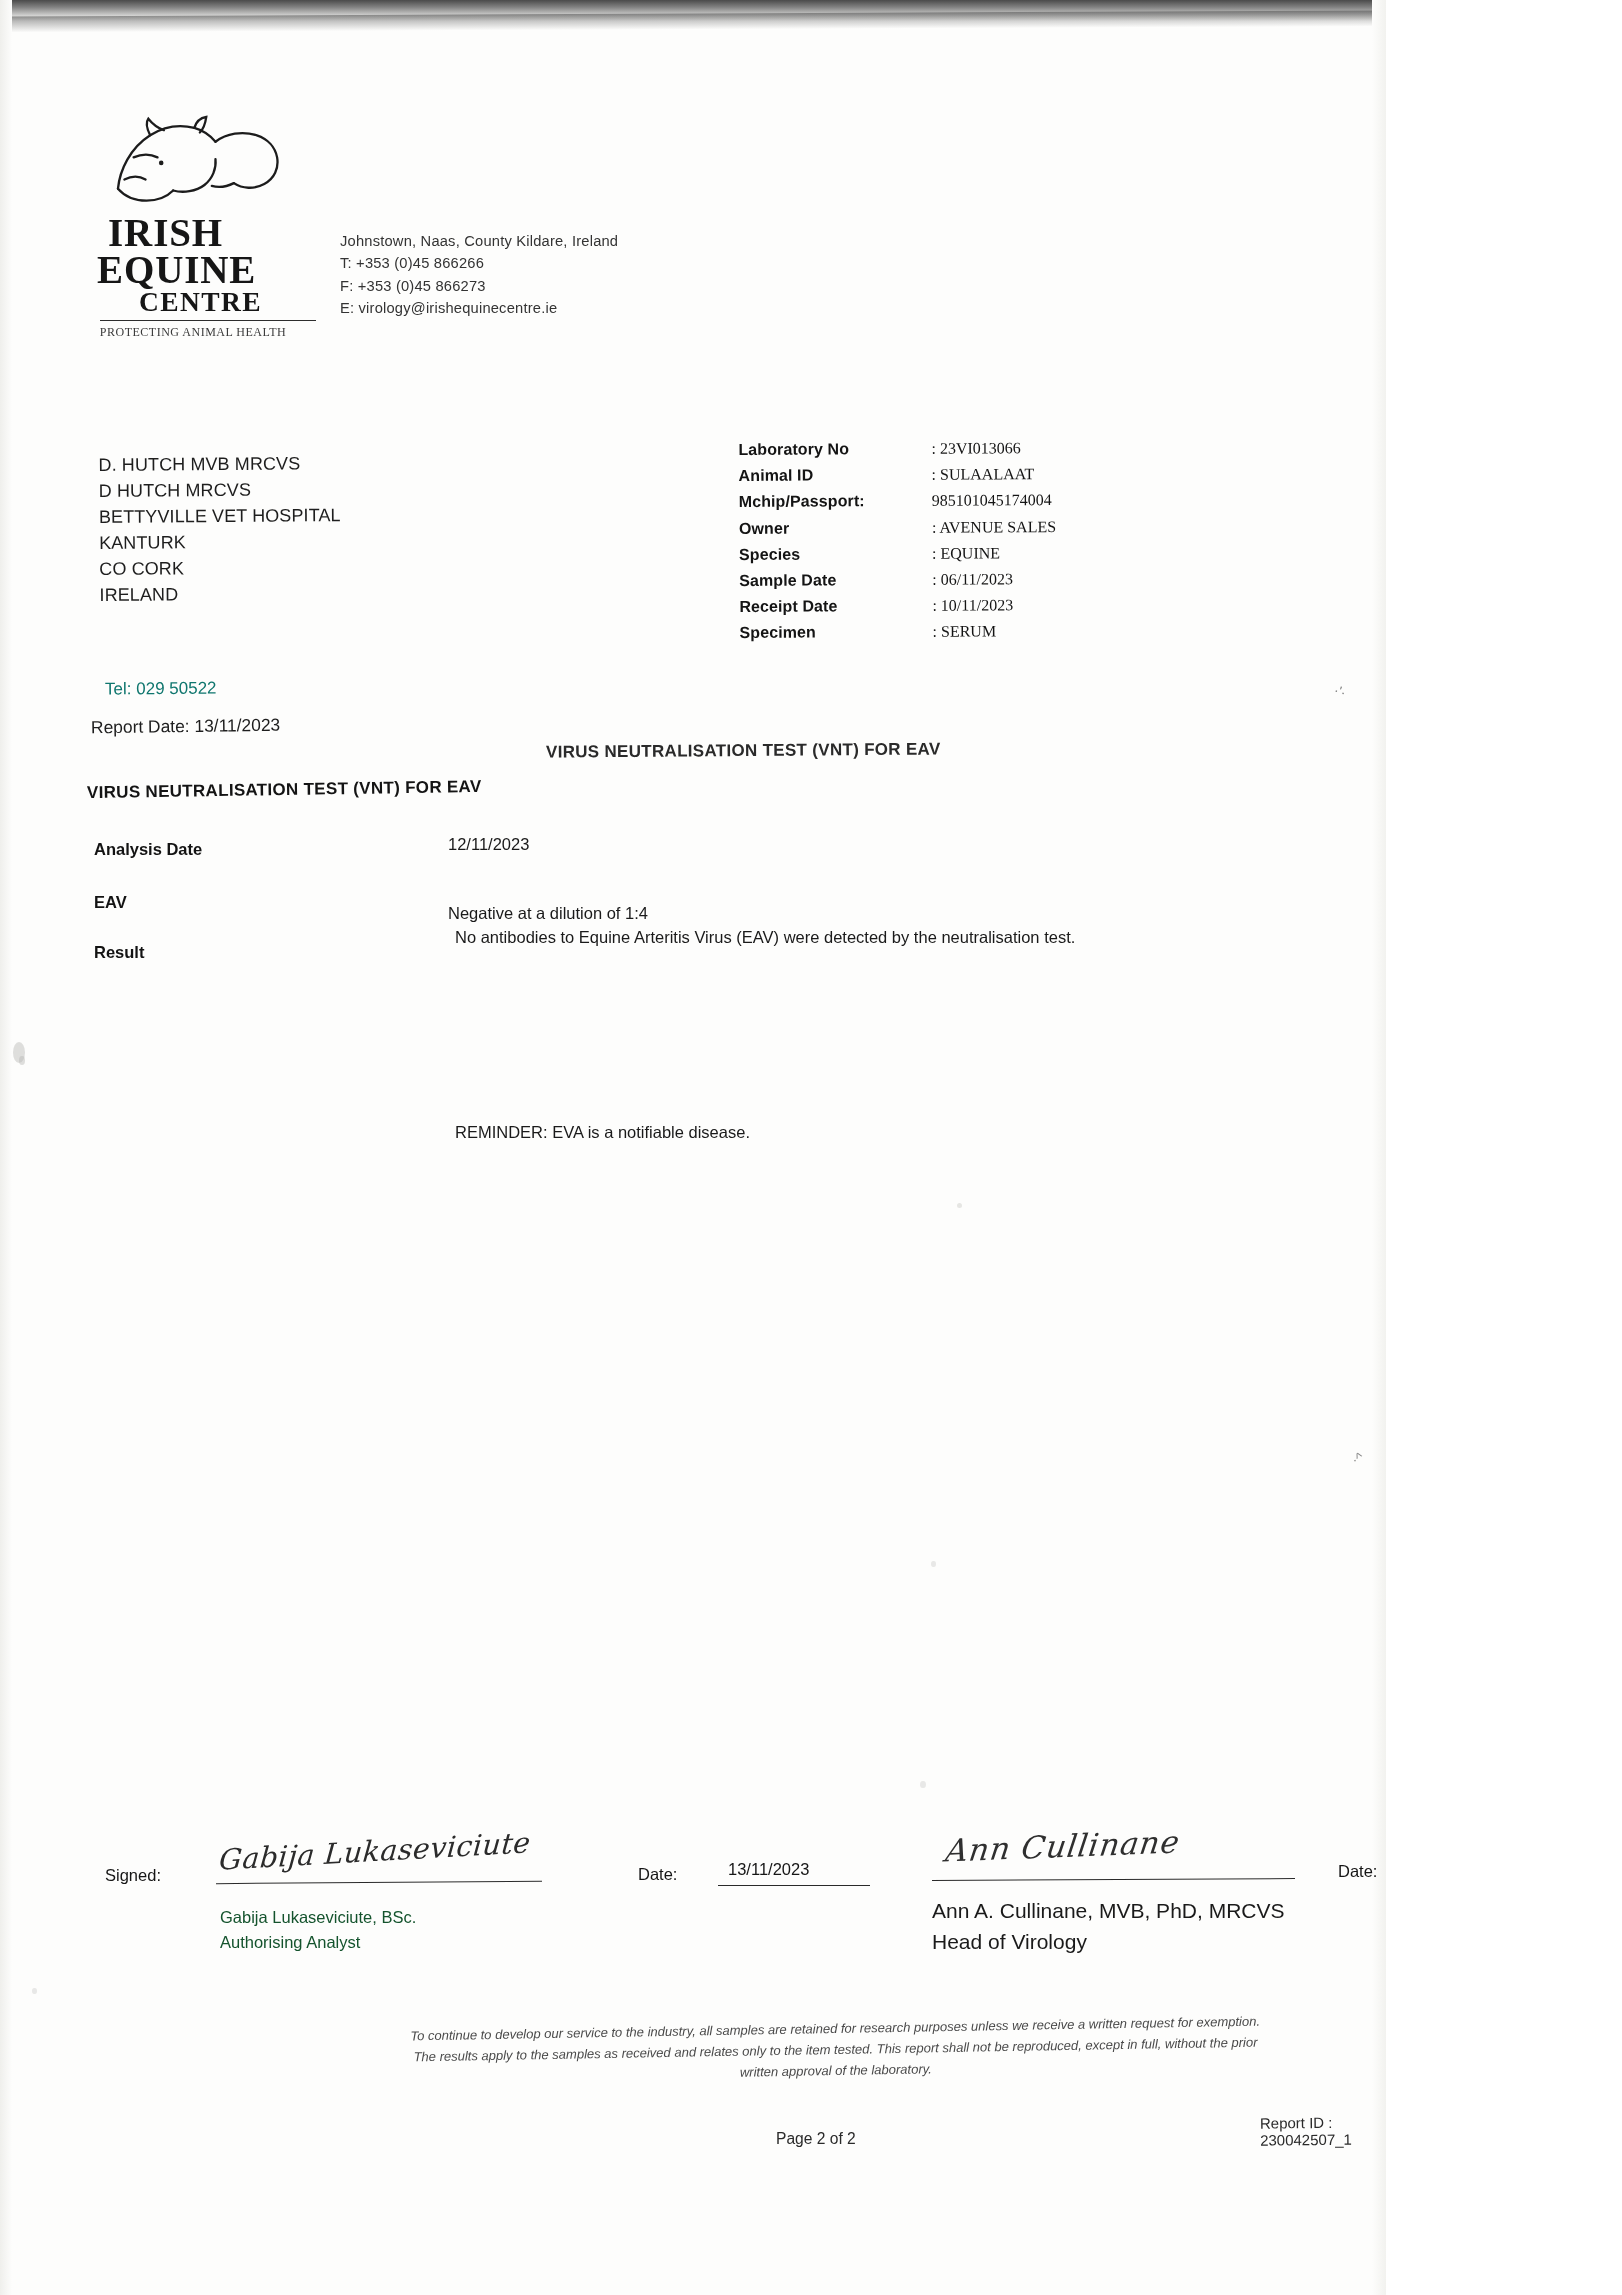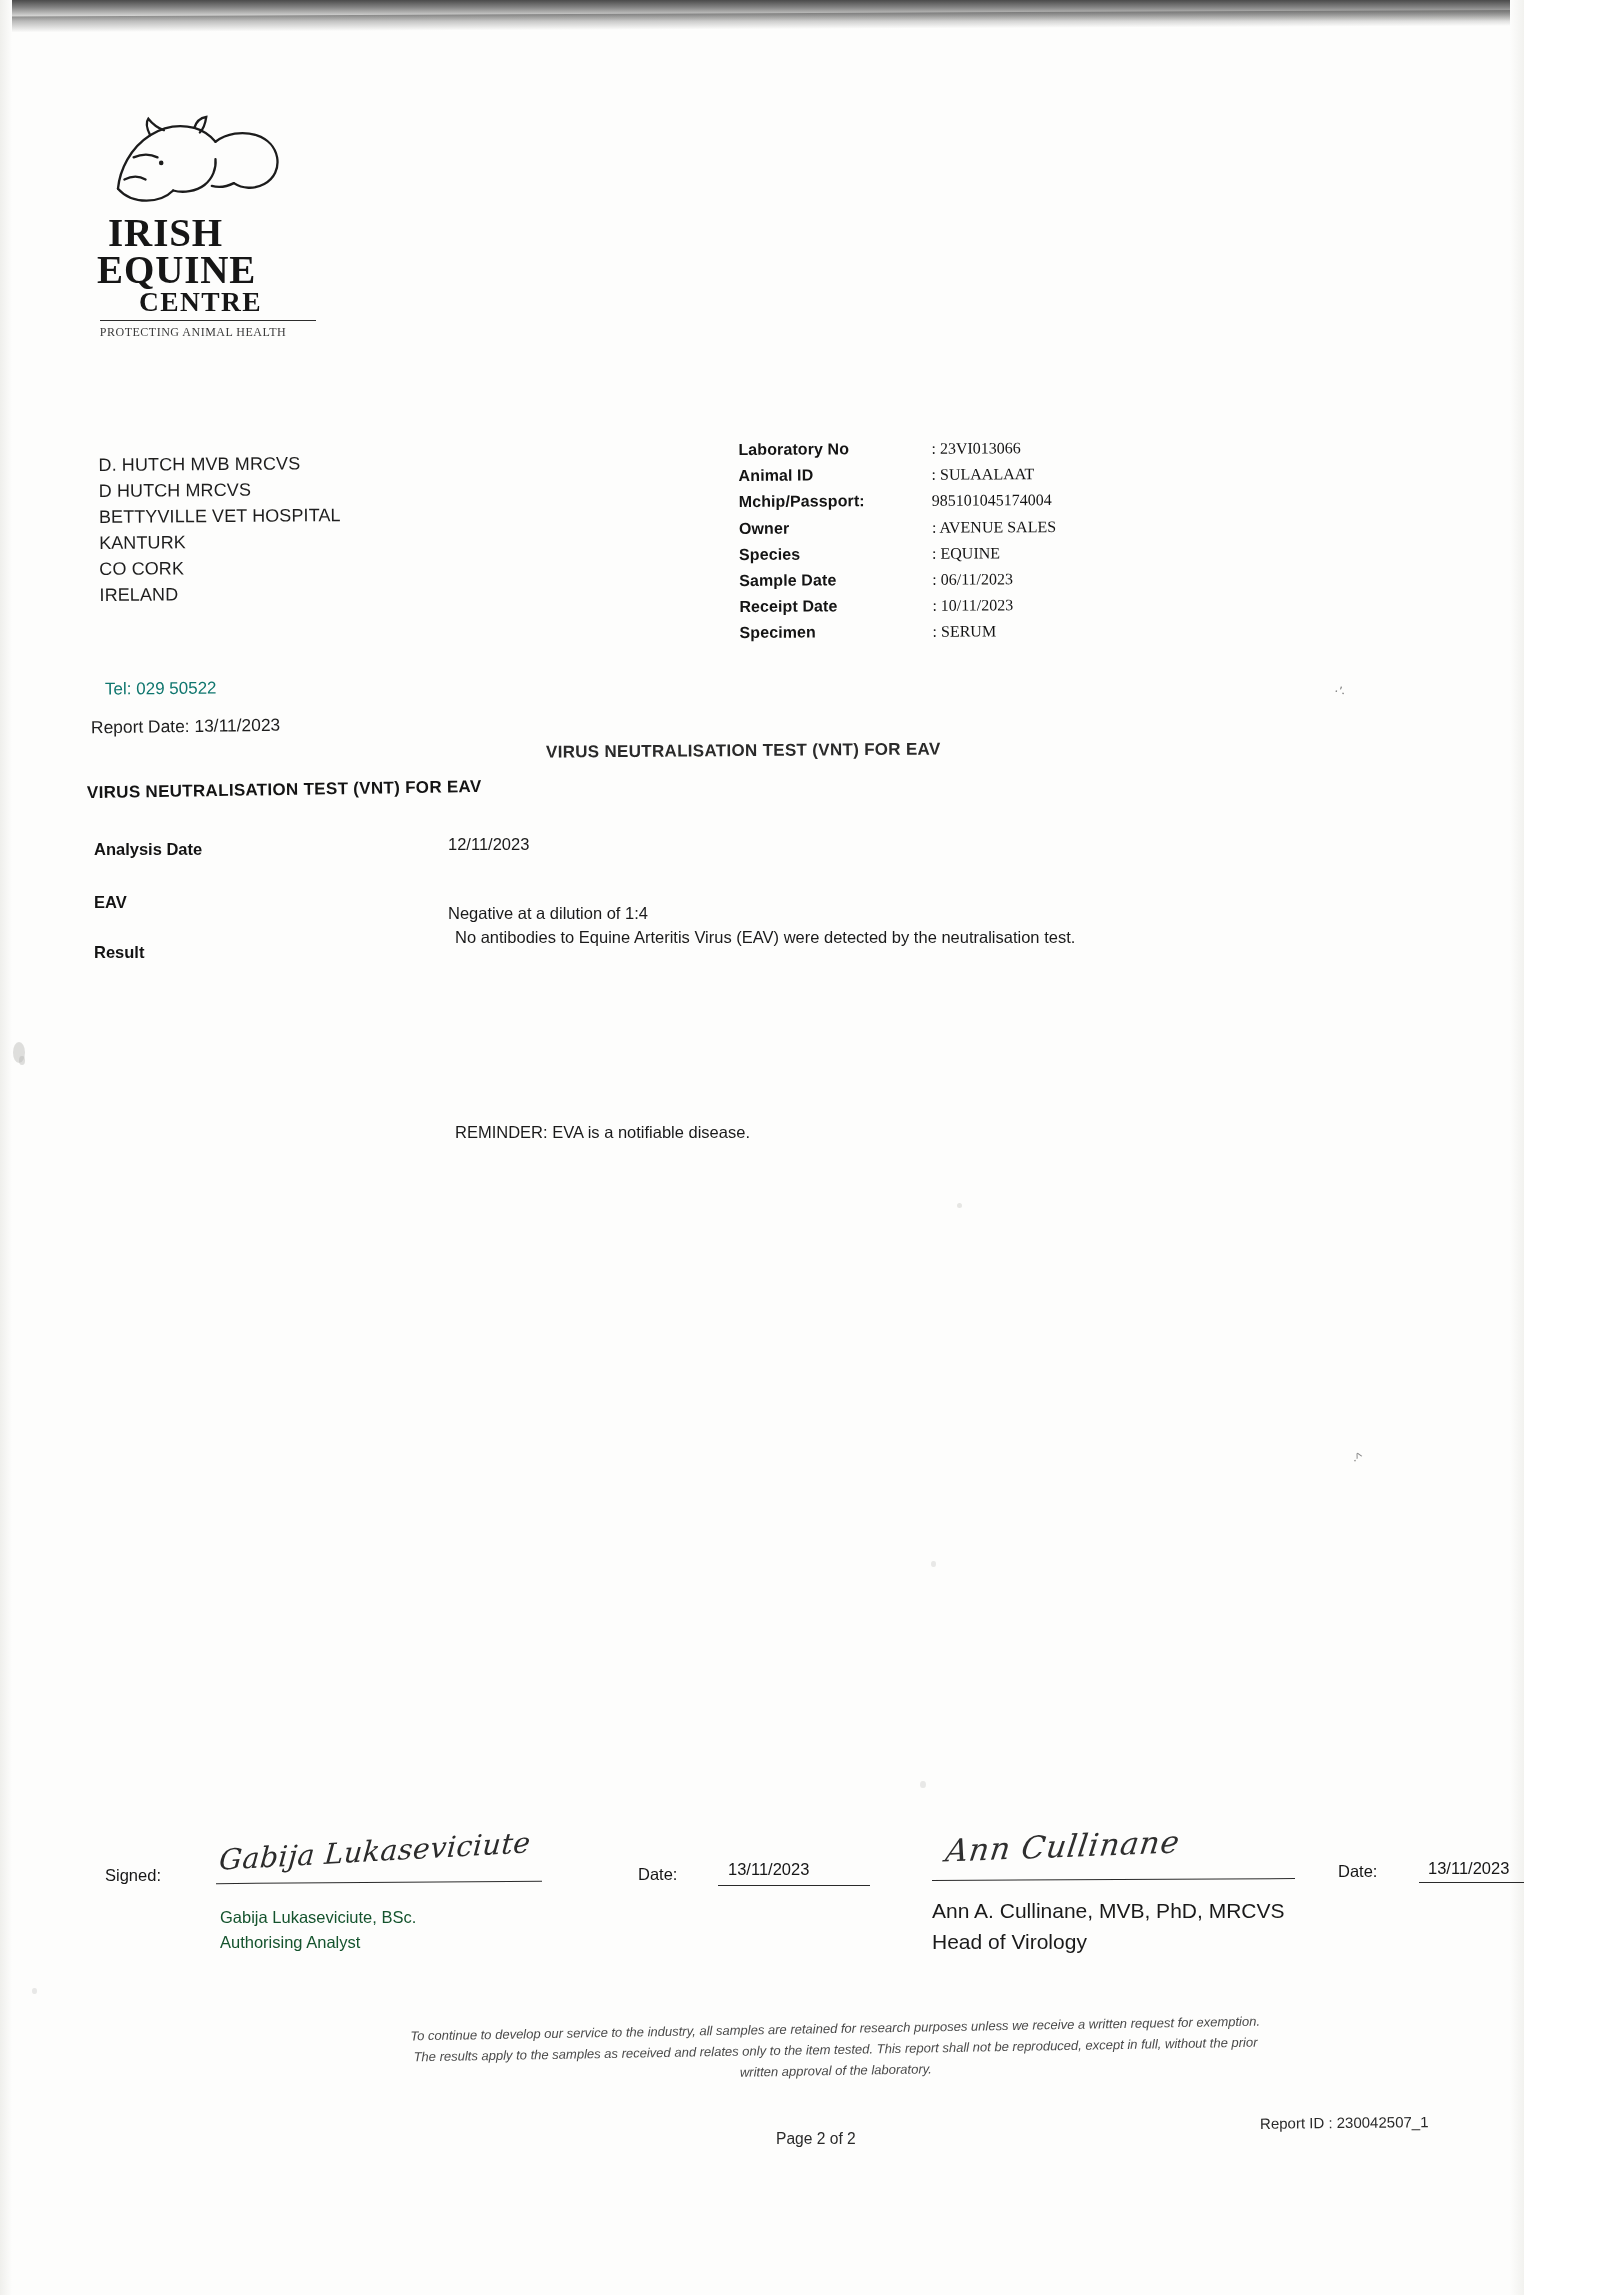--- a/index.html
+++ b/index.html
@@ -6,24 +6,25 @@
     margin: 0;
     padding: 0;
     background: #ffffff;
   }
   body {
     font-family: "Liberation Sans", sans-serif;
     color: #1b1b1b;
   }
   .page {
     position: relative;
-    width: 1524px;
+    width: 1358px;
     height: 2295px;
     background: #fdfdfc;
     overflow: hidden;
+    padding-left: 28px;
   }
   
   .scan-edge-top {
     position: absolute;
     top: 0; left: 0;
     width: 1623px; height: 21px;
     background: linear-gradient(180deg, #2b2b2b 0%, #6e6e6e 35%, #d8d8d6 80%, #fdfdfc 100%);
     opacity: .85;
   }
   .scan-edge-top2 {
@@ -384,20 +385,26 @@
         <circle cx="120" cy="104" r="5" fill="#1c1c1c" stroke="none"></circle>
         <path d="M40 140 C56 132 72 132 86 140" stroke-linecap="round"></path>
       </svg>
     </div>
     <div class="logo-name logo-irish">IRISH</div>
     <div class="logo-name logo-equine">EQUINE</div>
     <div class="logo-name logo-centre">CENTRE</div>
     <div class="logo-tag">PROTECTING ANIMAL HEALTH</div>
   </div>
 
+  <div class="contact">
+    <div class="lbl">Johnstown, Naas, County Kildare, Ireland</div>
+    <div class="lbl">T: +353 (0)45 866266</div>
+    <div class="lbl">F: +353 (0)45 866273</div>
+    <div class="lbl">E: virology@irishequinecentre.ie</div>
+  </div>
 
   <div class="addressee">
     <div>D. HUTCH  MVB  MRCVS</div>
     <div>D HUTCH MRCVS</div>
     <div>BETTYVILLE VET HOSPITAL</div>
     <div>KANTURK</div>
     <div>CO CORK</div>
     <div>IRELAND</div>
   </div>
   <div class="tel">Tel: 029 50522</div>

